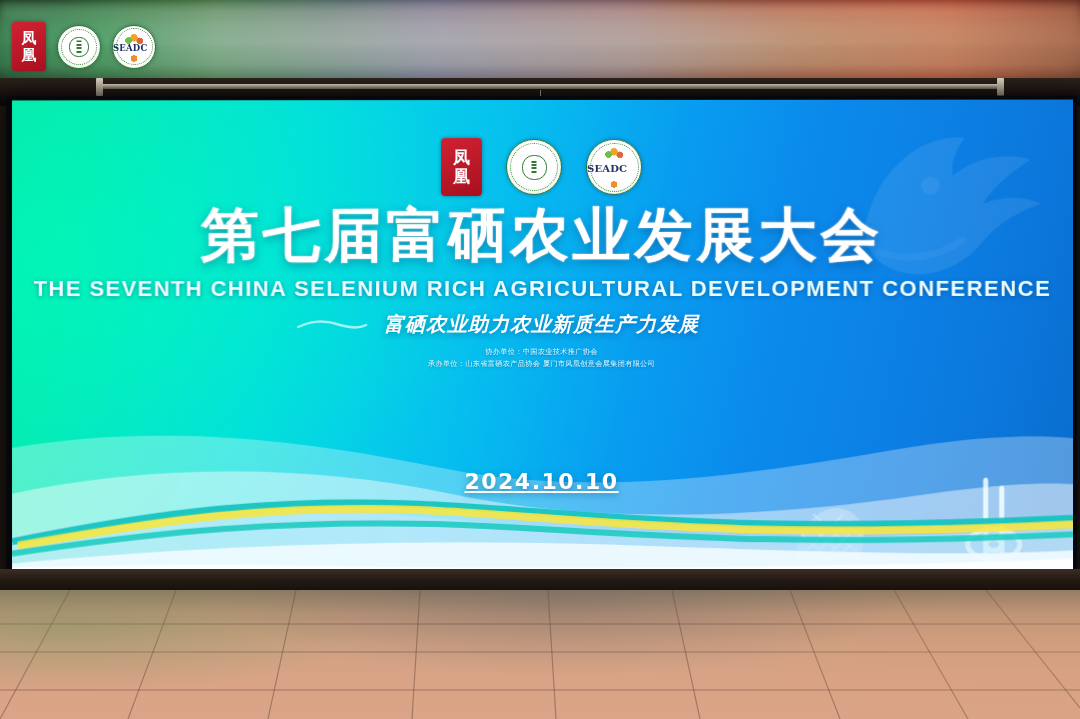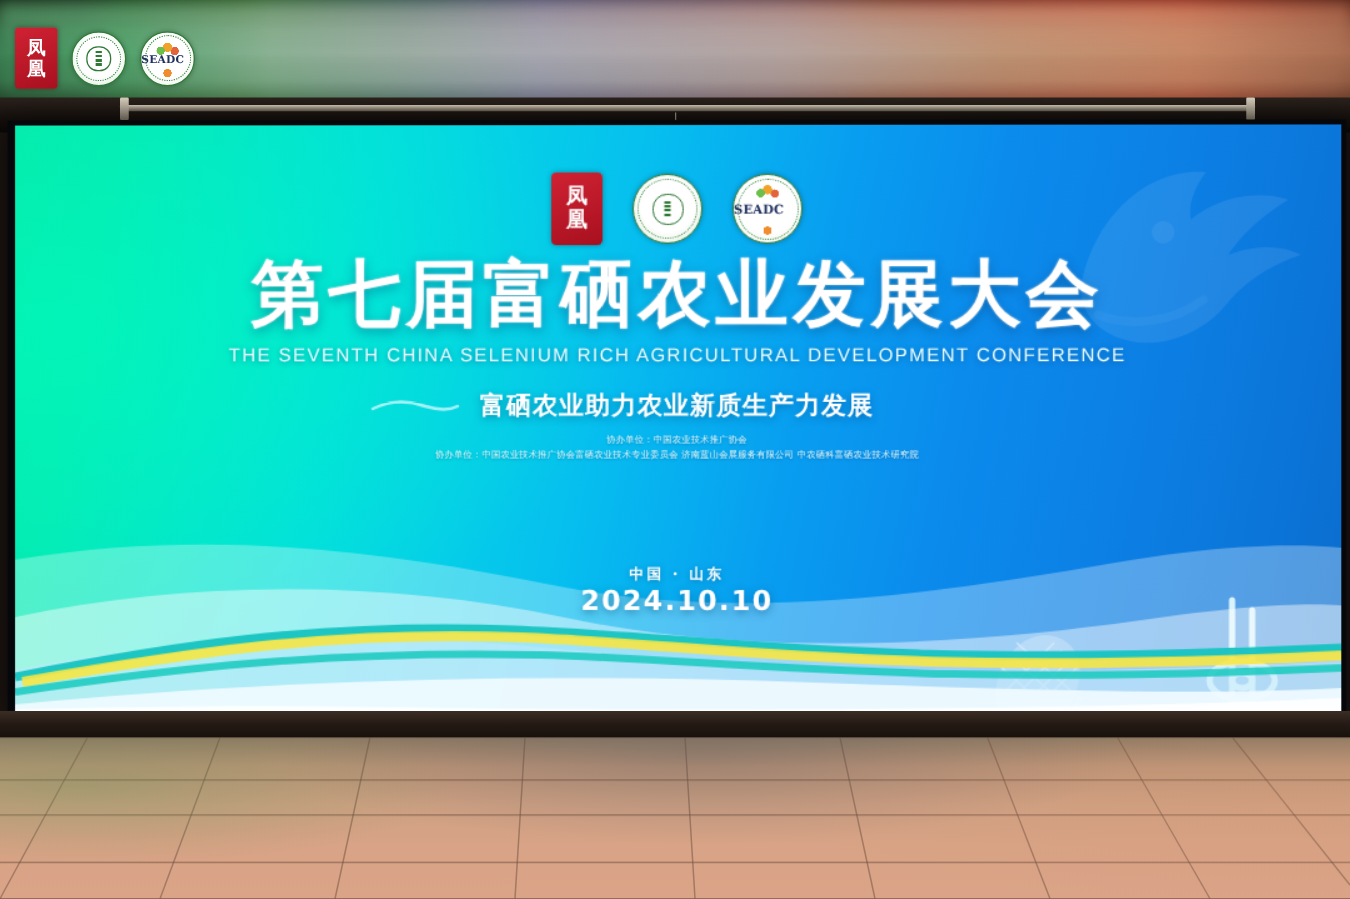--- a/index.html
+++ b/index.html
@@ -167,27 +167,27 @@
 
   .main-title {
     position:absolute; left:0; right:0; top:106px; text-align:center; z-index:5;
     font-family:"DejaVu Sans","Liberation Sans",sans-serif;
     font-size:58px; font-weight:700; color:#ffffff;
     letter-spacing:4px; line-height:1;
     text-shadow:0 3px 10px rgba(0,60,110,.45), 0 0 2px rgba(255,255,255,.9);
   }
   .sub-en {
     position:absolute; left:0; right:0; top:176px; text-align:center; z-index:5;
-    font-size:15px; font-weight:400; color:#eafcff;
+    font-size:22px; font-weight:700; color:#eafcff;
     letter-spacing:1.45px;
     text-shadow:0 1px 4px rgba(0,70,120,.5);
   }
   .tagline-row {
     position:absolute; left:0; right:0; top:211px; z-index:5;
-    display:flex; align-items:center; justify-content:center; gap:16px;
+    display:flex; align-items:center; justify-content:center; gap:16px;font-style:italic;
   }
   .tag-rule { width:72px; height:12px; opacity:.75; }
   .tagline {
     font-family:"DejaVu Sans","Liberation Sans",sans-serif;
     font-size:20px; font-weight:700; color:#ffffff; letter-spacing:1px;
     text-shadow:0 2px 6px rgba(0,60,110,.45);
   }
 
   .org-block { position:absolute; left:0; right:0; top:246px; text-align:center; z-index:5; }
   .org-line {
@@ -203,20 +203,21 @@
     position:absolute; left:0; right:0; top:352px; text-align:center; z-index:5;
     font-family:"DejaVu Sans","Liberation Sans",sans-serif;
     font-size:11.5px; font-weight:700; color:#ffffff; letter-spacing:2.5px;
     text-shadow:0 1px 4px rgba(0,70,120,.5);
   }
   .date {
     position:absolute; left:0; right:0; top:369px; text-align:center; z-index:5;
     font-family:"DejaVu Sans","Liberation Sans",sans-serif;
     font-size:22px; font-weight:700; color:#ffffff; letter-spacing:1.5px;
     text-shadow:0 2px 6px rgba(0,70,120,.5);
+    text-decoration:underline;
   }
 
   
   .stage-lip {
     position:absolute; left:0; top:569px; width:1080px; height:24px;
     background:linear-gradient(180deg,#3a2d24 0%,#241a14 45%,#140e0a 100%);
   }
   .floor {
     position:absolute; left:0; top:590px; width:1080px; height:129px;
     background:linear-gradient(180deg,#8d7a63 0%,#bc9477 18%,#cfa183 42%,#d8a386 66%,#dba488 100%);
@@ -338,24 +339,23 @@
           <path d="M2 8 C16 1 30 1 44 6 C54 9 64 9 70 6" stroke="#d9fbff" stroke-width="2.4" fill="none" stroke-linecap="round"></path>
         </svg>
         <div class="tagline">富硒农业助力农业新质生产力发展</div>
         <svg class="tag-rule" viewBox="0 0 72 12" style="visibility:hidden">
           <path d="M2 8 C16 1 30 1 44 6 C54 9 64 9 70 6" stroke="#d9fbff" stroke-width="2.4" fill="none"></path>
         </svg>
       </div>
 
       <div class="org-block">
         <div class="org-line org-1">协办单位：中国农业技术推广协会</div>
-        <div class="org-line org-3">协办单位：中国农业技术推广协会富硒农业技术专业委员会  济南蓝山会展服务有限公司  中农硒科富硒农业技术研究院</div>
+        <div class="org-line org-2">承办单位：山东省富硒农产品协会  厦门市凤凰创意会展集团有限公司</div>
       </div>
 
-      <div class="place">中国 · 山东</div>
       <div class="date">2024.10.10</div>
 
     </div>
   </div>
 
   <div class="stage-lip"></div>
   <div class="floor">
     <svg viewBox="0 0 1080 129" preserveAspectRatio="none">
       <g stroke="#6d4f3d" stroke-width="1.1" opacity="0.55" fill="none">
         <path d="M0 34 L1080 34"></path>

